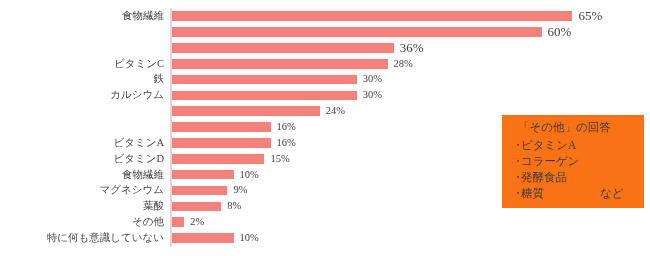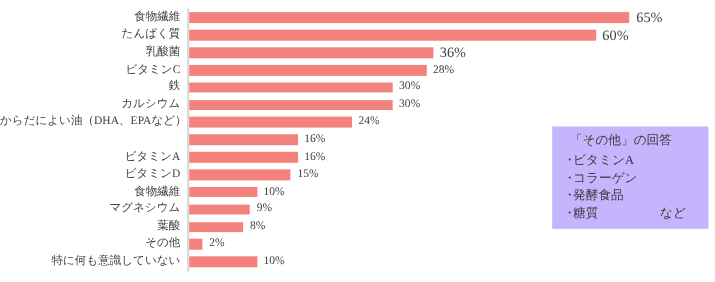--- a/index.html
+++ b/index.html
@@ -80,21 +80,21 @@
     font-size: 13px;
   }
 
   
   #note-box {
     position: absolute;
     left: 502px;
     top: 115px;
     width: 142px;
     height: 93px;
-    background: #c4b5fd;
+    background: #f97316;
   }
   #note-title {
     position: absolute;
     left: 16px;
     top: 5px;
     font-size: 11.5px;
     color: #3b3b3b;
     white-space: nowrap;
   }
   .note-item {
@@ -126,28 +126,26 @@
     <div id="axis-line"></div>
     <div id="bars-container">
         <div class="bar-row" style="top: 9px;">
           <div class="bar-label">食物繊維</div>
           <div class="bar-track" style="width: 400.4px;">
             <div class="bar-fill" style="background: rgb(243, 130, 124);"></div>
           </div>
           <div class="bar-value big" style="left: 578.4px;">65%</div>
         </div>
         <div class="bar-row" style="top: 24.85px;">
-          <div class="bar-label">たんぱく質</div>
           <div class="bar-track" style="width: 369.6px;">
             <div class="bar-fill" style="background: rgb(243, 130, 124);"></div>
           </div>
           <div class="bar-value big" style="left: 547.6px;">60%</div>
         </div>
         <div class="bar-row" style="top: 40.7px;">
-          <div class="bar-label">乳酸菌</div>
           <div class="bar-track" style="width: 221.76px;">
             <div class="bar-fill" style="background: rgb(243, 130, 124);"></div>
           </div>
           <div class="bar-value big" style="left: 399.76px;">36%</div>
         </div>
         <div class="bar-row" style="top: 56.55px;">
           <div class="bar-label">ビタミンC</div>
           <div class="bar-track" style="width: 215.6px;">
             <div class="bar-fill" style="background: rgb(243, 130, 124);"></div>
           </div>
@@ -161,21 +159,20 @@
           <div class="bar-value" style="left: 362.8px;">30%</div>
         </div>
         <div class="bar-row" style="top: 88.25px;">
           <div class="bar-label">カルシウム</div>
           <div class="bar-track" style="width: 184.8px;">
             <div class="bar-fill" style="background: rgb(243, 130, 124);"></div>
           </div>
           <div class="bar-value" style="left: 362.8px;">30%</div>
         </div>
         <div class="bar-row" style="top: 104.1px;">
-          <div class="bar-label">からだによい油（DHA、EPAなど）</div>
           <div class="bar-track" style="width: 147.84px;">
             <div class="bar-fill" style="background: rgb(243, 130, 124);"></div>
           </div>
           <div class="bar-value" style="left: 325.84px;">24%</div>
         </div>
         <div class="bar-row" style="top: 119.95px;">
           <div class="bar-track" style="width: 98.56px;">
             <div class="bar-fill" style="background: rgb(243, 130, 124);"></div>
           </div>
           <div class="bar-value" style="left: 276.56px;">16%</div>

